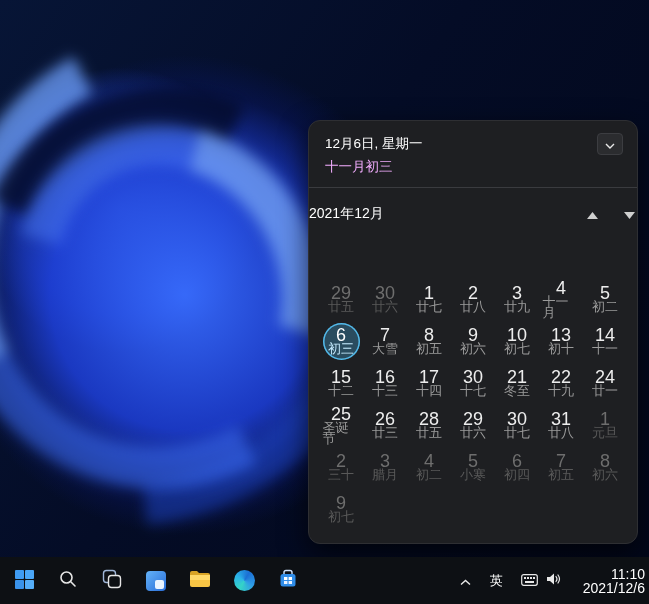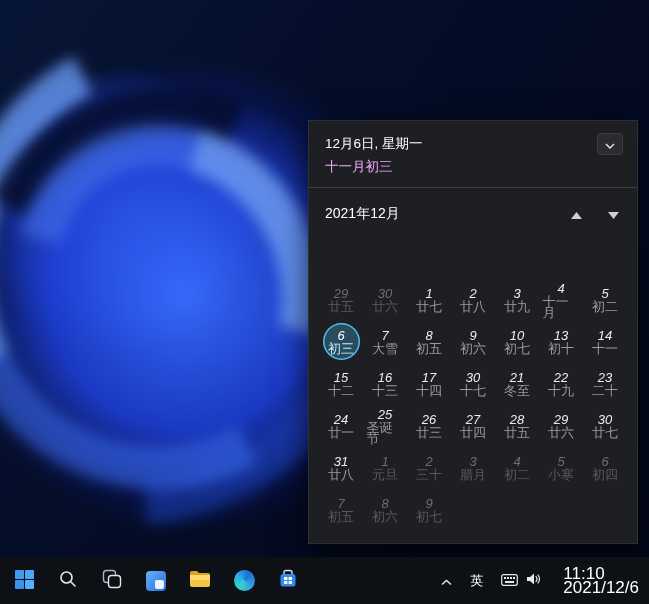--- a/index.html
+++ b/index.html
@@ -16,60 +16,60 @@
       linear-gradient(125deg, #071536 0%, #040c26 45%, #02071a 100%);
   }
   .petal { position:absolute; border-radius:50%; border:42px solid transparent; filter:blur(7px); }
   .p1 { width:430px; height:460px; left:-50px; top:30px; border-left-color:rgba(110,160,255,.75); border-bottom-color:rgba(60,110,245,.55); transform:rotate(18deg); }
   .p2 { width:300px; height:330px; left:20px; top:120px; border-right-color:rgba(140,190,255,.6); border-top-color:rgba(80,130,250,.45); transform:rotate(-30deg); }
   .p3 { width:540px; height:560px; left:-140px; top:-30px; border-right-color:rgba(30,70,200,.5); transform:rotate(40deg); }
   .p4 { width:360px; height:380px; left:-20px; top:80px; border-left-color:rgba(3,10,40,.8); transform:rotate(70deg); }
 
   
   .cal-panel { position:absolute; left:308px; top:120px; width:330px; height:424px;
-    background:#1e1f22; border:1px solid #2e2f33; border-radius:0;
+    background:#1e1f22; border:1px solid #2e2f33; border-radius:12px;
     box-shadow:0 10px 28px rgba(0,0,0,.65); color:#fff; display:flex; flex-direction:column; }
   .cal-header { padding:12px 14px 10px 16px; display:flex; justify-content:space-between; }
   .cal-header-lines { display:flex; flex-direction:column; gap:2px; }
   .cal-date-line { font-size:13.5px; line-height:21px; color:#ffffff; }
   .cal-lunar-line { font-size:13.5px; line-height:21px; color:#f0abfc; }
   .collapse-btn { width:26px; height:22px; border-radius:4px; background:#2b2c2f; border:1px solid #3c3d41;
     display:flex; align-items:center; justify-content:center; cursor:pointer; }
   .cal-divider { height:1px; background:#3a3b3f; width:100%; }
 
-  .month-row { height:52px; padding:0 16px; display:flex; align-items:center; }
+  .month-row { height:52px; padding:0 0; display:flex; align-items:center; }
   .month-title { font-size:14px; color:#ffffff; }
   .month-arrows { margin-left:auto; display:flex; gap:22px; }
   .arrow-btn { background:none; border:none; cursor:pointer; padding:2px; display:flex; align-items:center; }
 
   .weekday-row { height:38px; padding:0 10px; display:grid; grid-template-columns:repeat(7,44px); align-items:center; }
   .weekday-cell { text-align:center; font-size:12.5px; font-weight:bold; color:#ffffff; }
 
   .cal-grid { padding:0 10px 8px 10px; display:grid; grid-template-columns:repeat(7,44px); grid-auto-rows:42px; }
   .day-cell { display:flex; align-items:center; justify-content:center; cursor:pointer; }
   .day-inner { width:37px; height:37px; border-radius:50%; display:flex; flex-direction:column; align-items:center; justify-content:center; }
-  .solar { font-size:13px; line-height:15px; color:#ededed;font-style:italic; }
+  .solar { font-size:18px; line-height:15px; color:#ededed; }
   .lunar { font-size:13px; line-height:11px; color:#9b9b9b; }
   .day-cell.dim .solar { color:#6e6e6e; }
   .day-cell.dim .lunar { color:#595959; }
   .day-cell.selected .day-inner { background:rgba(76,194,255,.28); box-shadow:inset 0 0 0 1.5px #53b9e9; }
   .day-cell.selected .solar { color:#ffffff; }
   .day-cell.selected .lunar { color:#c3e8fb; }
 
   
   .taskbar { position:absolute; left:0; right:0; bottom:0; height:47px; background:#0d1014;
     display:flex; align-items:center; }
   .tb-left { display:flex; align-items:center; padding-left:2px; }
   .tb-btn { width:40px; height:40px; margin:0 2px; border-radius:5px; display:flex; align-items:center; justify-content:center; cursor:pointer; background:transparent; border:none; }
 
   .tray { margin-left:auto; display:flex; align-items:center; height:100%; }
   .tray-chevron { width:28px; height:36px; display:flex; align-items:center; justify-content:center; cursor:pointer; }
   .tray-ime { font-size:13px; color:#ffffff; padding:0 10px; cursor:pointer; }
   .tray-icons { display:flex; align-items:center; gap:8px; padding:0 8px; cursor:pointer; }
-  .tray-clock { color:#ffffff; font-size:17px; line-height:14px; padding:0 10px 0 14px; cursor:pointer; }
+  .tray-clock { text-align:right; color:#ffffff; font-size:14px; line-height:14px; padding:0 4px 0 14px; cursor:pointer; }
 
   .edge-circle { width:21px; height:21px; border-radius:50%;
     background:conic-gradient(from 210deg, #35d4c7, #2bb3e8, #1b6fd4, #2e9be6, #35d4c7); }
   .widgets-tile { width:20px; height:20px; border-radius:4px;
     background:linear-gradient(135deg,#63b2f8 0%, #2a6ed8 100%); position:relative; overflow:hidden; }
   .widgets-tile::after { content:""; position:absolute; right:2px; bottom:2px; width:9px; height:9px;
     background:#eaf4ff; border-radius:2px; }
 </style>
 </head>
 <body>
@@ -249,46 +249,34 @@
           </span>
         </div>
         <div class="day-cell">
           <span class="day-inner">
             <span class="solar">22</span>
             <span class="lunar">十九</span>
           </span>
         </div>
         <div class="day-cell">
           <span class="day-inner">
-            <span class="solar">23</span>
-            <span class="lunar">二十</span>
-          </span>
-        </div>
-        <div class="day-cell">
-          <span class="day-inner">
             <span class="solar">24</span>
             <span class="lunar">廿一</span>
           </span>
         </div>
         <div class="day-cell">
           <span class="day-inner">
             <span class="solar">25</span>
             <span class="lunar">圣诞节</span>
           </span>
         </div>
         <div class="day-cell">
           <span class="day-inner">
             <span class="solar">26</span>
             <span class="lunar">廿三</span>
-          </span>
-        </div>
-        <div class="day-cell">
-          <span class="day-inner">
-            <span class="solar">27</span>
-            <span class="lunar">廿四</span>
           </span>
         </div>
         <div class="day-cell">
           <span class="day-inner">
             <span class="solar">28</span>
             <span class="lunar">廿五</span>
           </span>
         </div>
         <div class="day-cell">
           <span class="day-inner">

